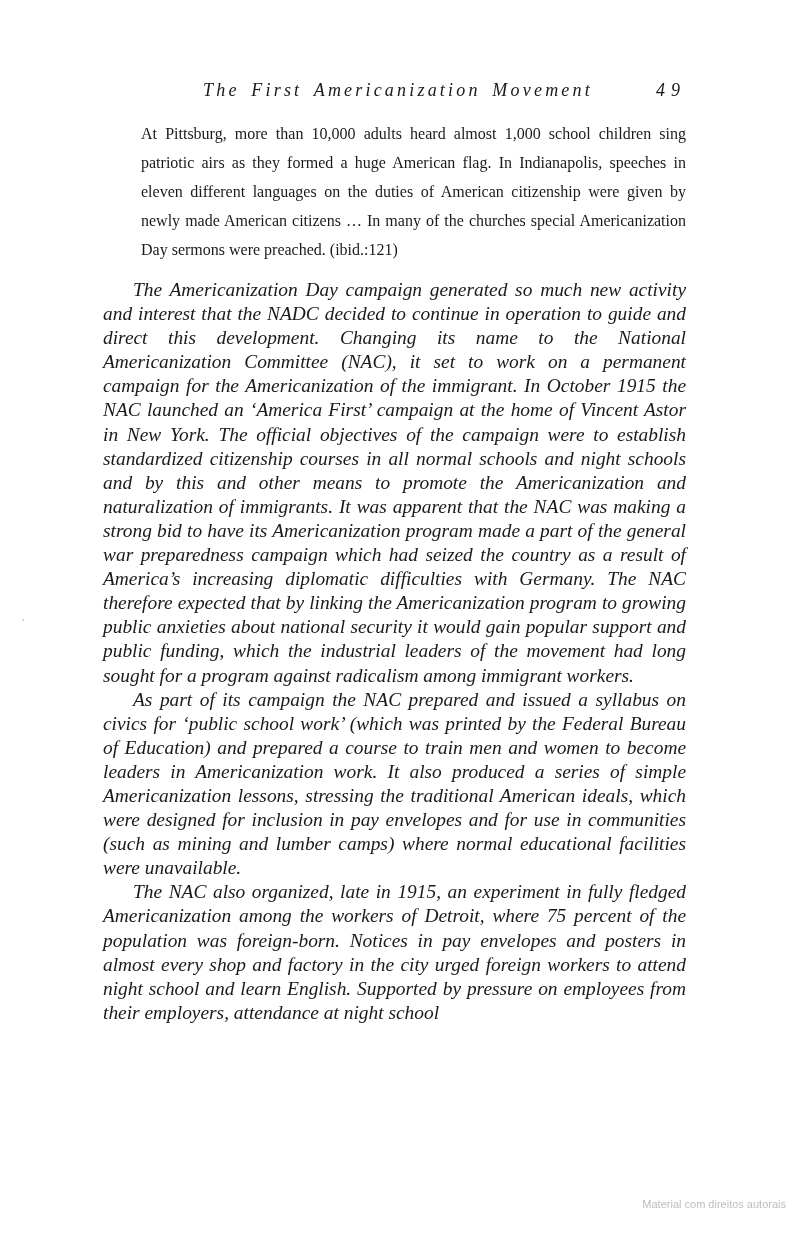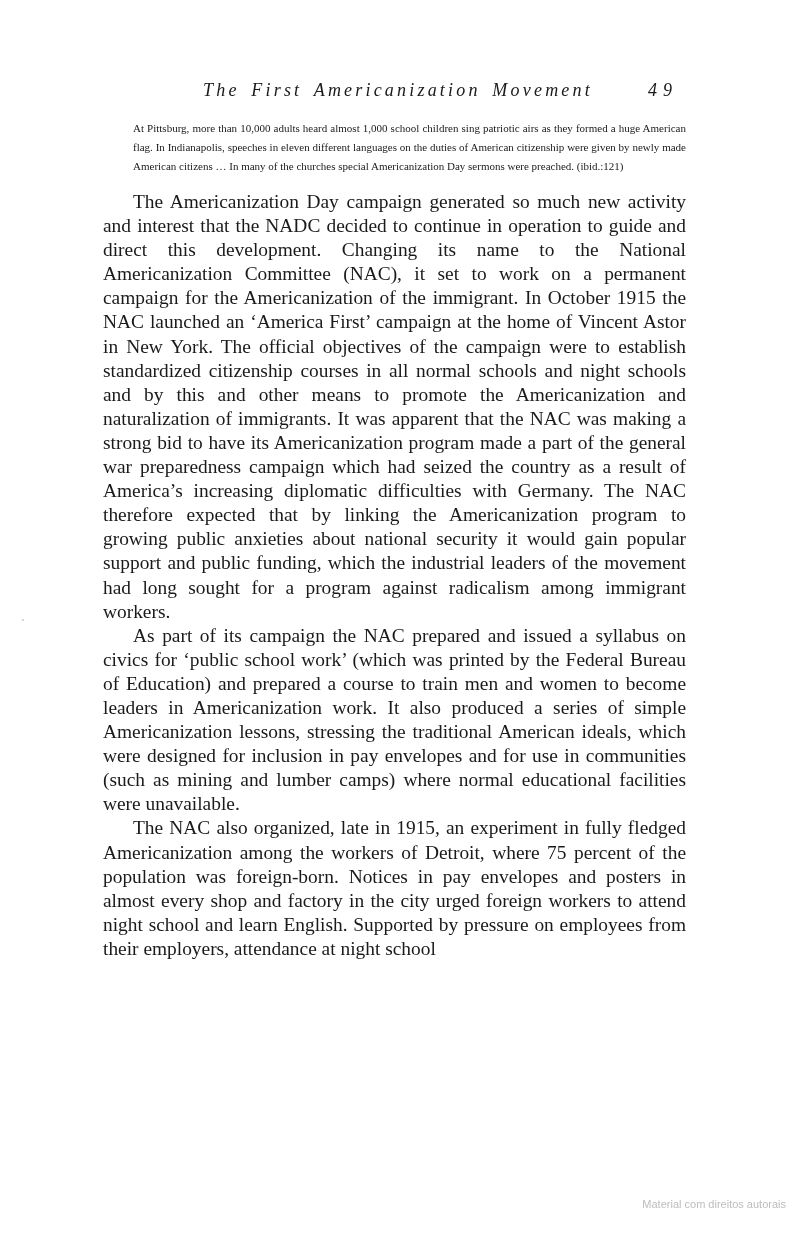--- a/index.html
+++ b/index.html
@@ -30,47 +30,48 @@
       word-spacing: 4px;
     }
     .running-head .title {
       position: absolute;
       left: 100px;
       top: 2px;
       white-space: nowrap;
     }
     .running-head .folio {
       position: absolute;
-      right: 8px;
+      right: 0px;
       top: 2px;
       font-style: italic;
       letter-spacing: 6px;
       margin-left: 38px;
     }
     .body-text {
       font-size: 19.4px;
       line-height: 24.1px;
       text-align: justify;
       margin: 0;
     }
     .para {
       margin: 0;
       text-align: justify;
     }
     .para.indent {
       text-indent: 30px;
+      font-style: italic;
     }
     .top-para {
       margin-top: 2px;
     }
     .block-quote {
-      font-size: 11px;
-      line-height: 19px;
+      font-size: 16px;
+      line-height: 29px;
       text-align: justify;
-      margin: 13px 0 14px 30px;
+      margin: 13px 0 14px 38px;
     }
     .watermark {
       position: absolute;
       right: 14px;
       top: 1198px;
       font-family: "Liberation Sans", "DejaVu Sans", sans-serif;
       font-size: 11px;
       color: #bdbdbd;
     }
     .margin-dot {

